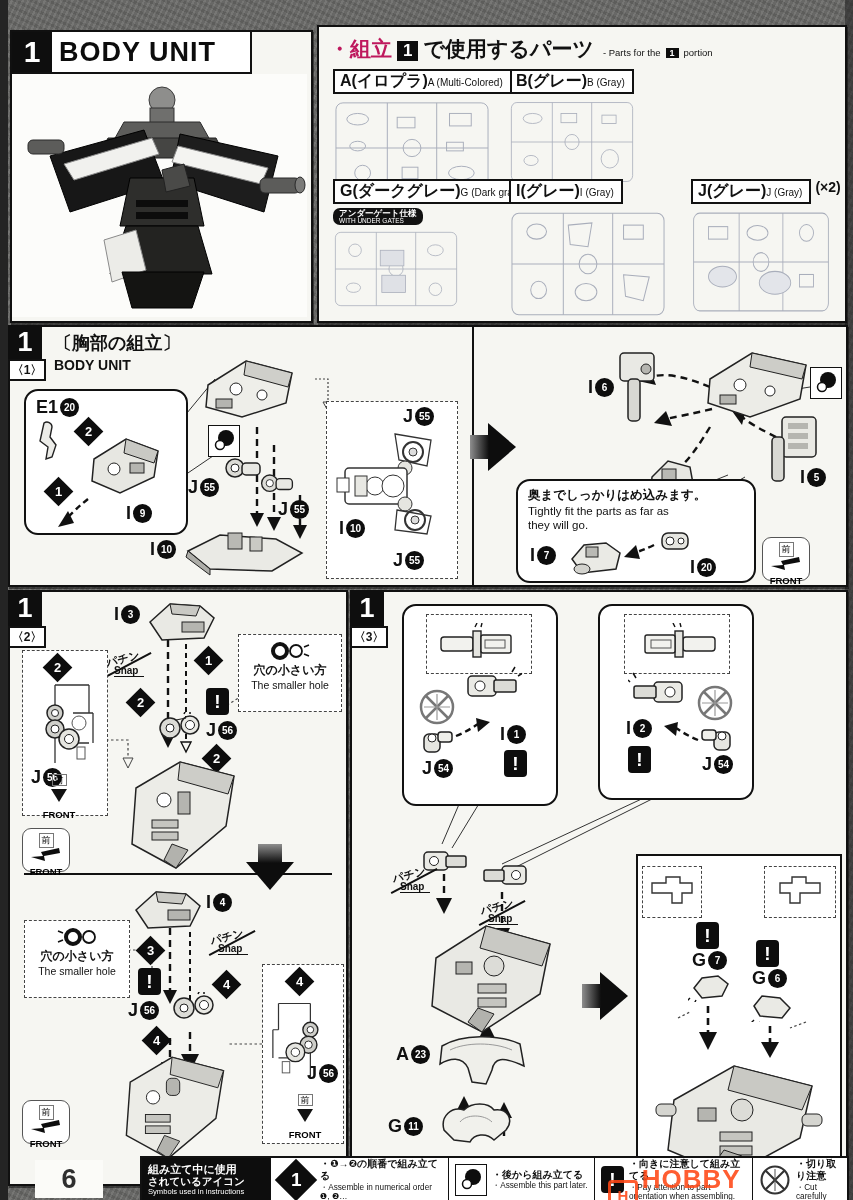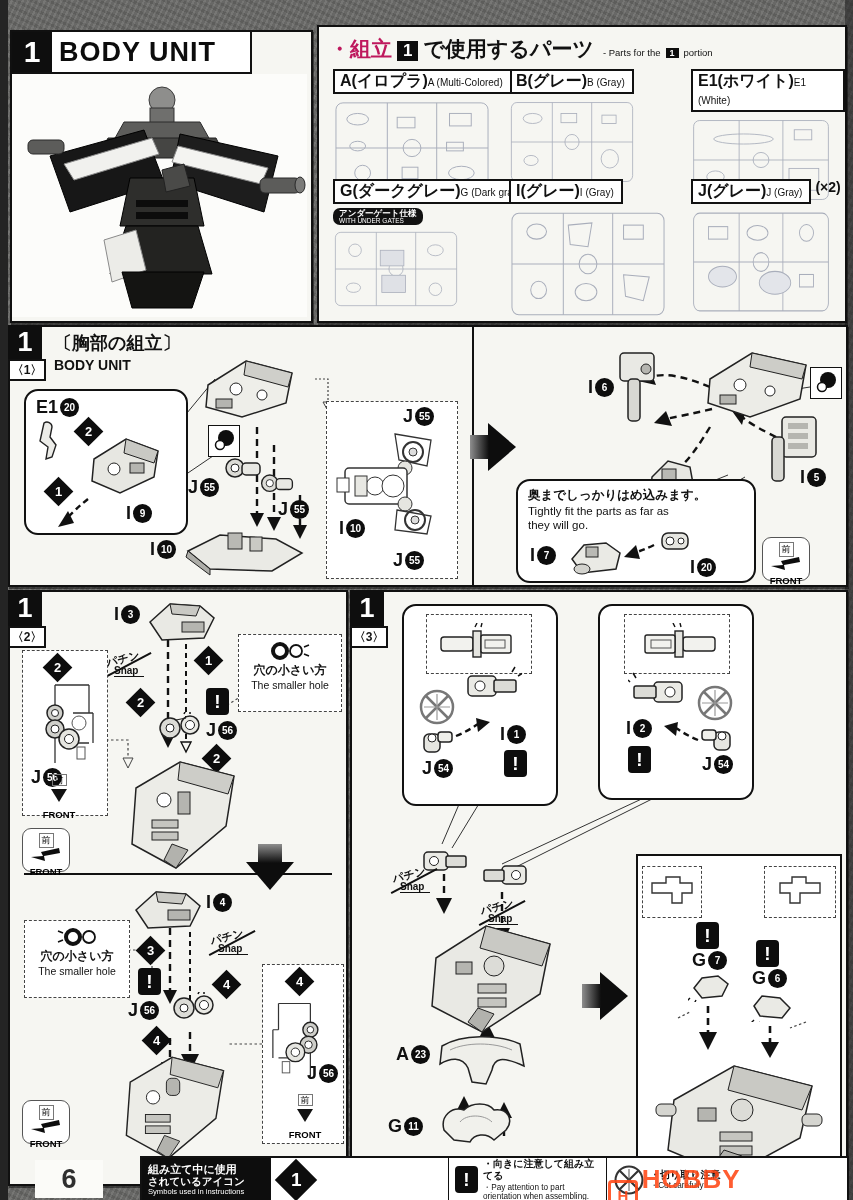--- a/index.html
+++ b/index.html
@@ -132,34 +132,20 @@
         <ellipse cx="25" cy="20" rx="11" ry="6"></ellipse>
           <rect x="118" y="14" width="22" height="13"></rect>
           <circle cx="30" cy="76" r="8"></circle>
           <ellipse cx="130" cy="76" rx="13" ry="7"></ellipse>
           <rect x="65" y="18" width="18" height="11"></rect>
           <rect x="70" y="70" width="16" height="12"></rect>
           <ellipse cx="25" cy="48" rx="8" ry="5"></ellipse>
           <rect x="115" y="44" width="17" height="9"></rect>
       </svg>
     </div>
-    <div class="pentry" style="left:372px;top:42px;">
-      <span class="plabel"><span class="l1">E1(ホワイト)</span><span class="l2">E1 (White)</span></span>
-      <svg width="140" height="84" viewBox="0 0 160 100" preserveAspectRatio="none" style="margin-top:6px;" stroke="#a9aebb" fill="none">
-        <rect x="3" y="3" width="154" height="94" rx="7"></rect>
-          <line x1="55" y1="3" x2="55" y2="97"></line>
-          <line x1="105" y1="3" x2="105" y2="97"></line>
-          <line x1="3" y1="50" x2="157" y2="50"></line>
-          <circle cx="80" cy="50" r="9"></circle>
-        <ellipse cx="60" cy="25" rx="34" ry="6"></ellipse>
-          <rect x="112" y="60" width="34" height="26"></rect>
-          <ellipse cx="28" cy="70" rx="10" ry="7"></ellipse>
-          <rect x="118" y="14" width="20" height="12"></rect>
-      </svg>
-    </div>
 
     <div class="pentry" style="left:14px;top:152px;">
       <span class="plabel"><span class="l1">G(ダークグレー)</span><span class="l2">G (Dark gray)</span></span><br>
       <span class="pbadge"><span class="b1">アンダーゲート仕様</span><span class="b2">WITH UNDER GATES</span></span>
       <svg width="126" height="78" viewBox="0 0 160 100" preserveAspectRatio="none" style="margin-top:3px;" stroke="#a9aebb" fill="none">
         <rect x="3" y="3" width="154" height="94" rx="7"></rect>
           <line x1="55" y1="3" x2="55" y2="97"></line>
           <line x1="105" y1="3" x2="105" y2="97"></line>
           <line x1="3" y1="50" x2="157" y2="50"></line>
           <circle cx="80" cy="50" r="9"></circle>
@@ -840,20 +826,36 @@
   <div style="position:absolute;left:140px;top:1156px;width:705px;height:43px;background:#fff;border:2px solid #111;display:flex;">
     <div style="width:128px;height:100%;background:#0d0d0d;color:#fff;display:flex;flex-direction:column;justify-content:center;padding:0 6px;box-sizing:border-box;">
       <span style="font-size:11px;font-weight:bold;line-height:1.15;">組み立て中に使用</span>
       <span style="font-size:10.5px;font-weight:bold;line-height:1.15;">されているアイコン</span>
       <span style="font-size:7.6px;line-height:1.2;">Symbols used in instructions</span>
     </div>
     <div class="fcell" style="width:178px;box-sizing:border-box;">
       <div class="fdiamond">
           <span>1</span>
         </div>
+      <div class="txts">
+        <span class="fjp">・❶→❷の順番で組み立てる</span>
+        <span class="fen">・Assemble in numerical order ❶, ❷…</span>
+      </div>
+    </div>
+    <div class="fcell" style="width:146px;box-sizing:border-box;">
+      <div class="latericon" style="position:static;flex:0 0 auto;">
+        <svg width="24" height="24" viewBox="0 0 24 24">
+            <circle cx="14" cy="9" r="8" fill="#0d0d0d"></circle>
+            <circle cx="8" cy="16" r="4.5" fill="#fff" stroke="#0d0d0d" stroke-width="1.5"></circle>
+          </svg>
+      </div>
+      <div class="txts">
+        <span class="fjp">・後から組み立てる</span>
+        <span class="fen">・Assemble this part later.</span>
+      </div>
     </div>
     <div class="fcell" style="width:158px;box-sizing:border-box;">
       <div class="warnbox" style="position:static;flex:0 0 auto;">
           <span>!</span>
         </div>
       <div class="txts">
         <span class="fjp">・向きに注意して組み立てる</span>
         <span class="fen">・Pay attention to part orientation when assembling.</span>
       </div>
     </div>

